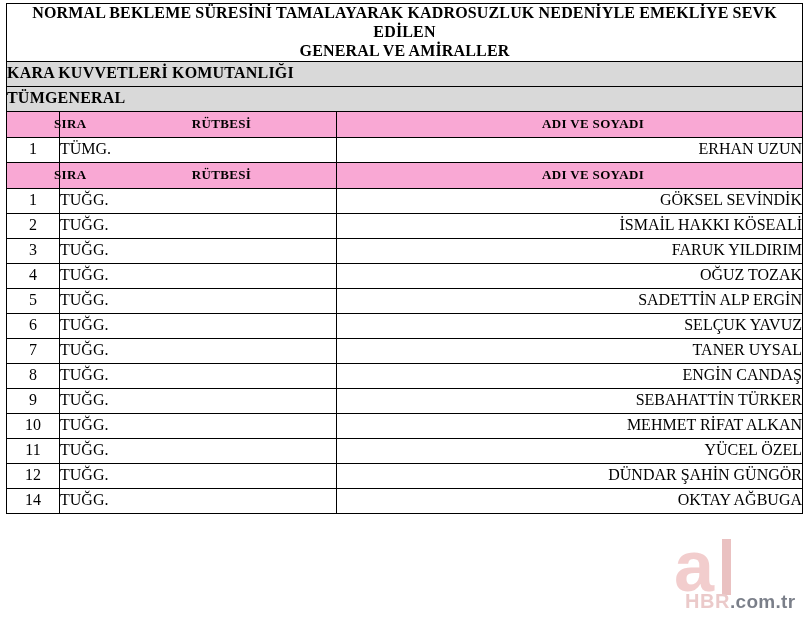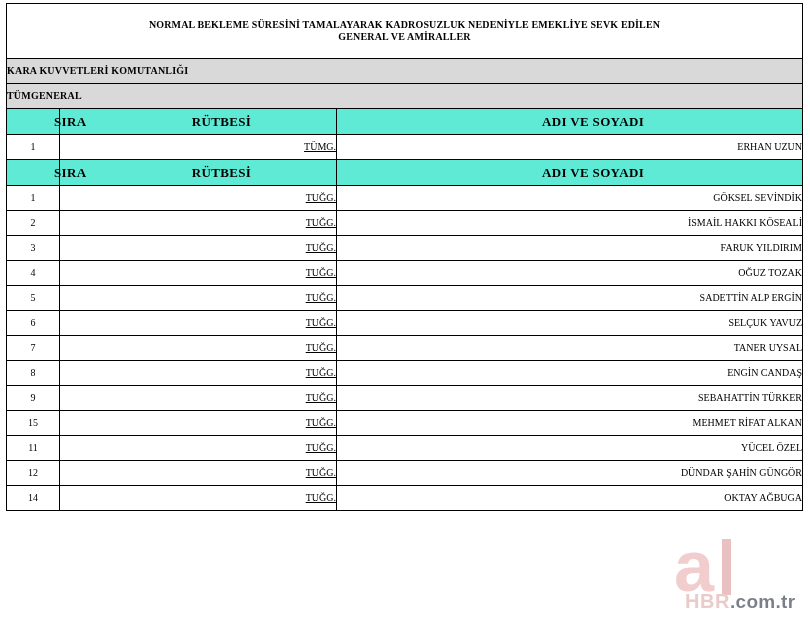--- a/index.html
+++ b/index.html
@@ -28,21 +28,21 @@
     top: 3px;
     width: 797px;
     border-collapse: collapse;
     table-layout: fixed;
   }
 
   .doc-table td {
     border: 1px solid #000000;
     padding: 0;
     vertical-align: middle;
-    font-size: 10px;
+    font-size: 16px;
     line-height: 1.18;
     color: #000000;
   }
 
   
   .title-cell {
     height: 55px;
     text-align: center;
     font-weight: bold;
     font-size: 13.2px;
@@ -62,37 +62,36 @@
     letter-spacing: 0.2px;
   }
 
   
   .col-head td {
     height: 26px;
     font-weight: bold;
     text-align: center;
     font-size: 13px;
     letter-spacing: 0.35px;
-    background: #5eead4;
+    background: #f9a8d4;
     padding-left: 47px;
   }
 
   
   .data-row td { height: 25px; background: #ffffff; }
   .c-sira {
     width: 53px;
     text-align: center;
     font-size: 13.5px;
   }
   .c-rutbe {
     width: 277px;
-    text-align: right;
+    text-align: left;
     padding-left: 7px;
     font-size: 13.5px;
-    text-decoration: underline;
   }
   .c-ad {
     text-align: right;
     padding-left: 7px;
     font-size: 13.5px;
   }
 
   
   .watermark {
     position: absolute;
@@ -228,21 +227,21 @@
         <td class="c-sira">8</td>
         <td class="c-rutbe">TUĞG.</td>
         <td class="c-ad">ENGİN CANDAŞ</td>
       </tr>
       <tr class="data-row">
         <td class="c-sira">9</td>
         <td class="c-rutbe">TUĞG.</td>
         <td class="c-ad">SEBAHATTİN TÜRKER</td>
       </tr>
       <tr class="data-row">
-        <td class="c-sira">15</td>
+        <td class="c-sira">10</td>
         <td class="c-rutbe">TUĞG.</td>
         <td class="c-ad">MEHMET RİFAT ALKAN</td>
       </tr>
       <tr class="data-row">
         <td class="c-sira">11</td>
         <td class="c-rutbe">TUĞG.</td>
         <td class="c-ad">YÜCEL ÖZEL</td>
       </tr>
       <tr class="data-row">
         <td class="c-sira">12</td>

